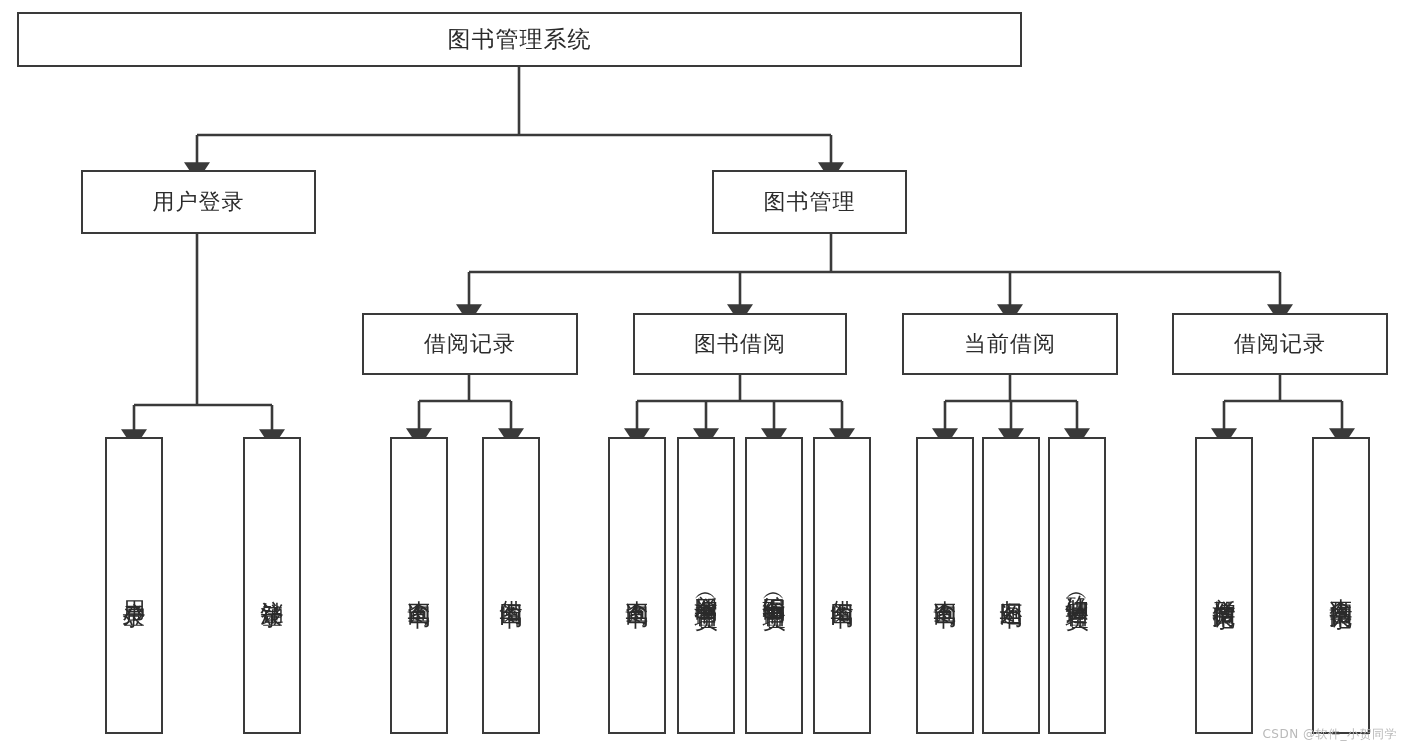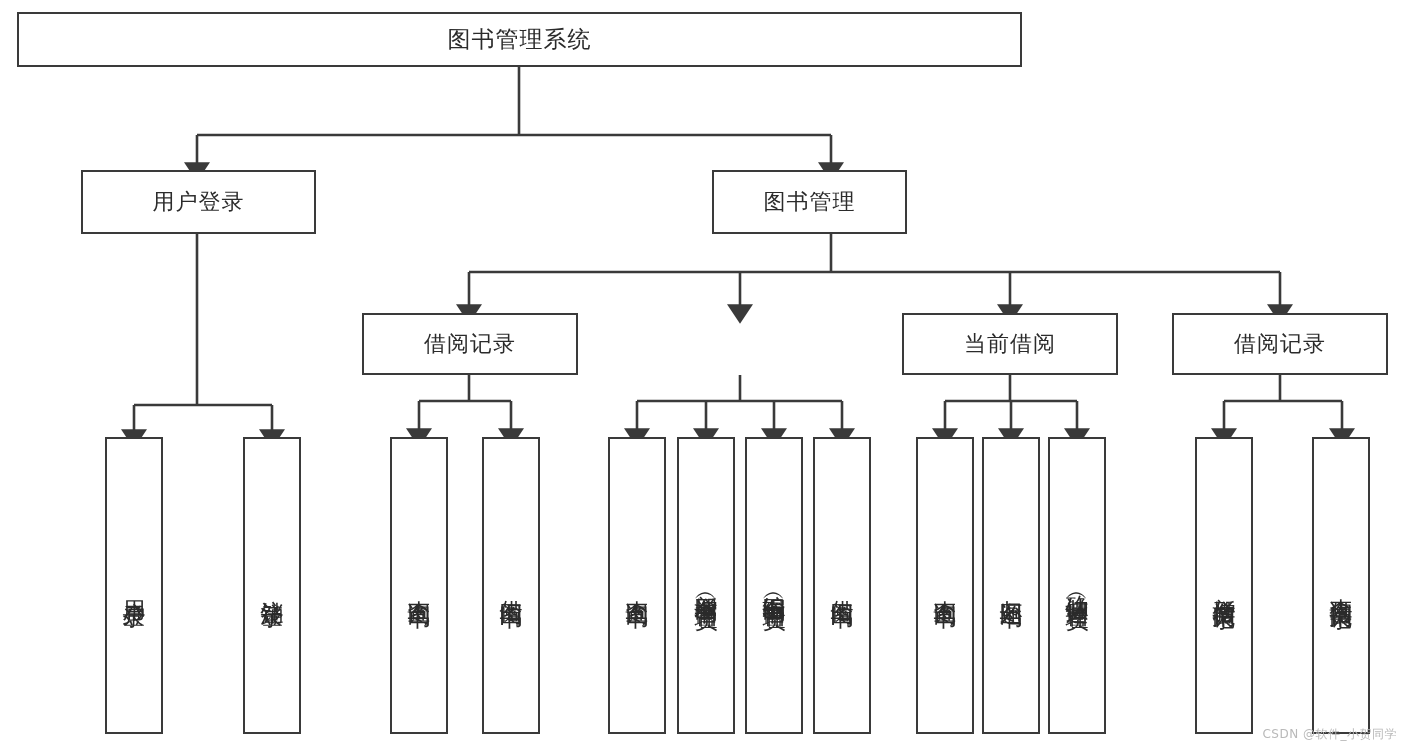--- a/index.html
+++ b/index.html
@@ -137,20 +137,23 @@
   <div class="node node-h" style="left:81px; top:170px; width:235px; height:64px;">
     <span>用户登录</span>
   </div>
   <div class="node node-h" style="left:712px; top:170px; width:195px; height:64px;">
     <span>图书管理</span>
   </div>
 
   <div class="node node-h" style="left:362px; top:313px; width:216px; height:62px;">
     <span>借阅记录</span>
   </div>
+  <div class="node node-h" style="left:633px; top:313px; width:214px; height:62px;">
+    <span>图书借阅</span>
+  </div>
   <div class="node node-h" style="left:1172px; top:313px; width:216px; height:62px;">
     <span>借阅记录</span>
   </div>
   <div class="node node-h" style="left:902px; top:313px; width:216px; height:62px;">
     <span>当前借阅</span>
   </div>
 
   <div class="node node-v" style="left:105px; top:437px; width:58px; height:297px;">
     <span class="vtext">用户登录</span>
   </div>

